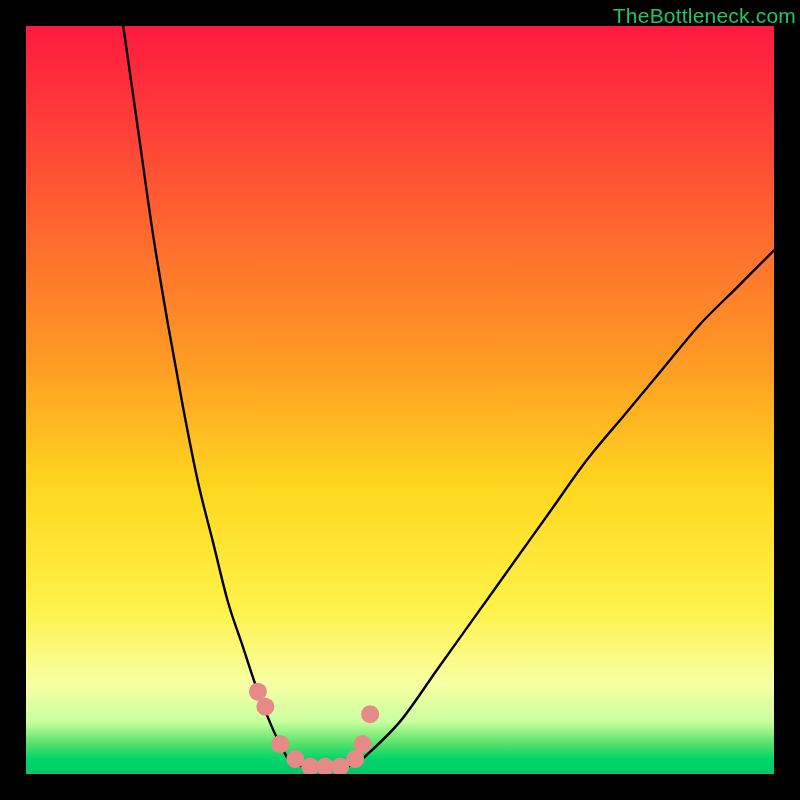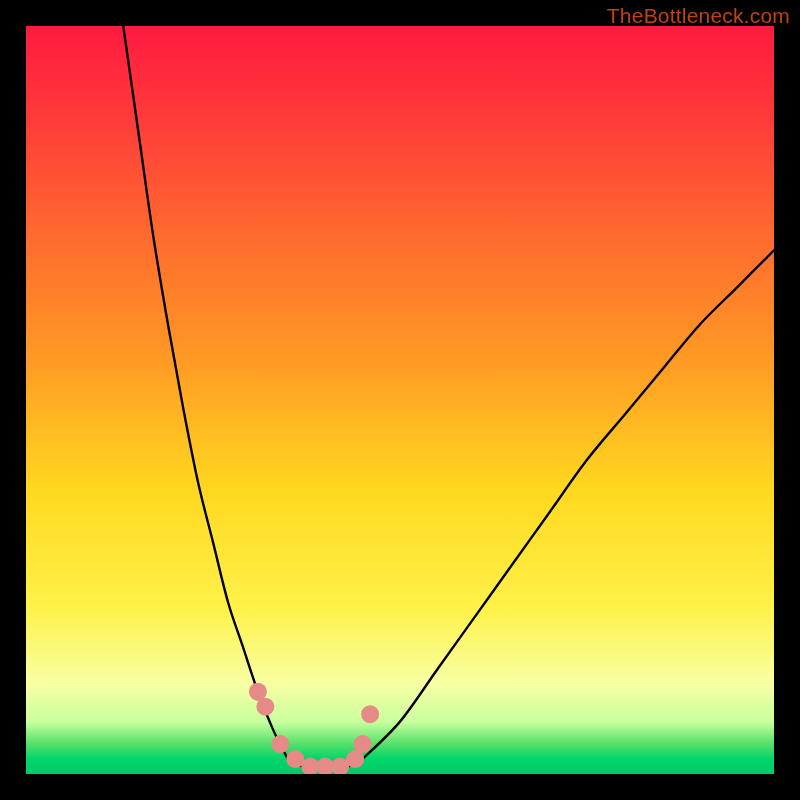--- a/index.html
+++ b/index.html
@@ -42,24 +42,24 @@
   svg.curves {
     position: absolute;
     left: 0;
     top: 0;
     width: 748px;
     height: 748px;
   }
   .watermark {
     position: absolute;
     top: 4px;
-    right: 10px;
+    right: 4px;
     font-family: Arial, Helvetica, sans-serif;
     font-size: 21px;
-    color: #c2410c;
+    color: #22c55e;
     letter-spacing: 0.2px;
     user-select: none;
   }
 </style>
 </head>
 <body>
 
 <div class="stage">
 
   <div class="watermark">TheBottleneck.com</div>

